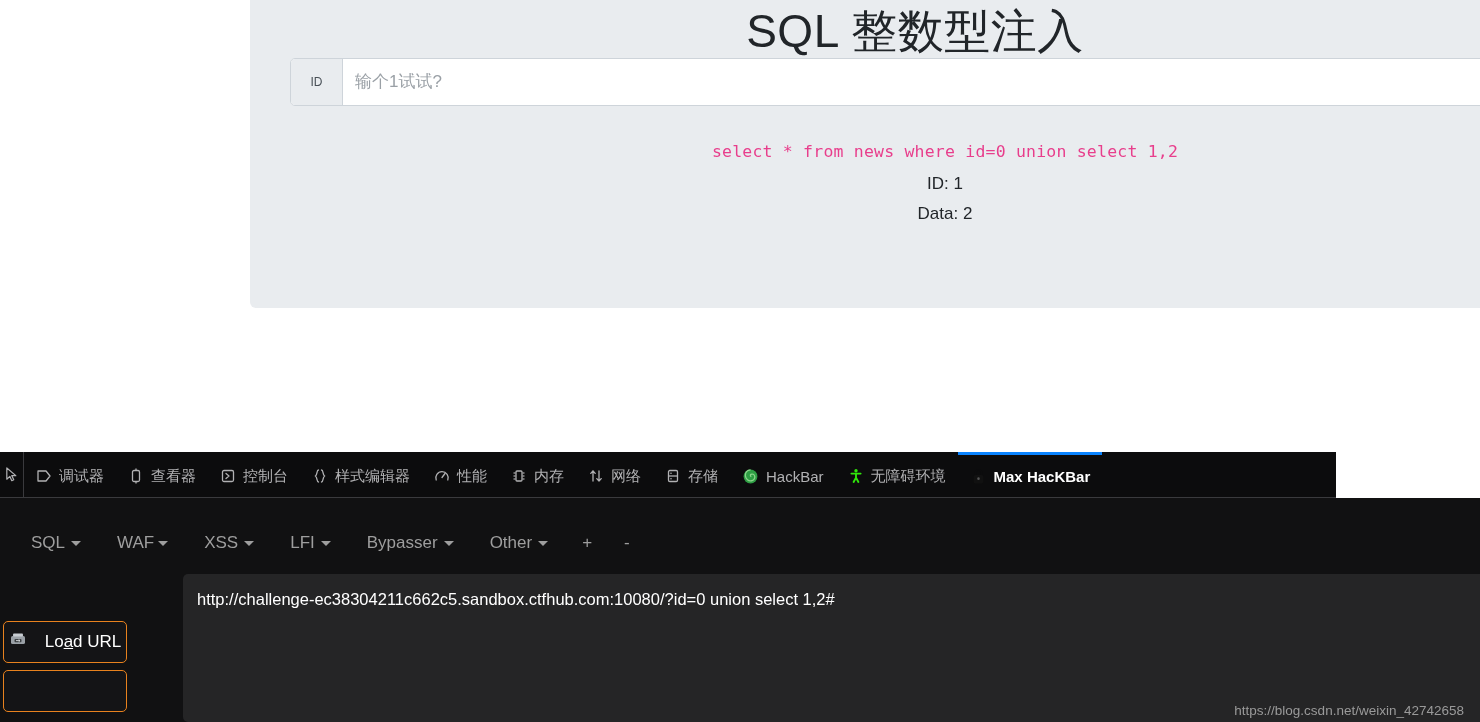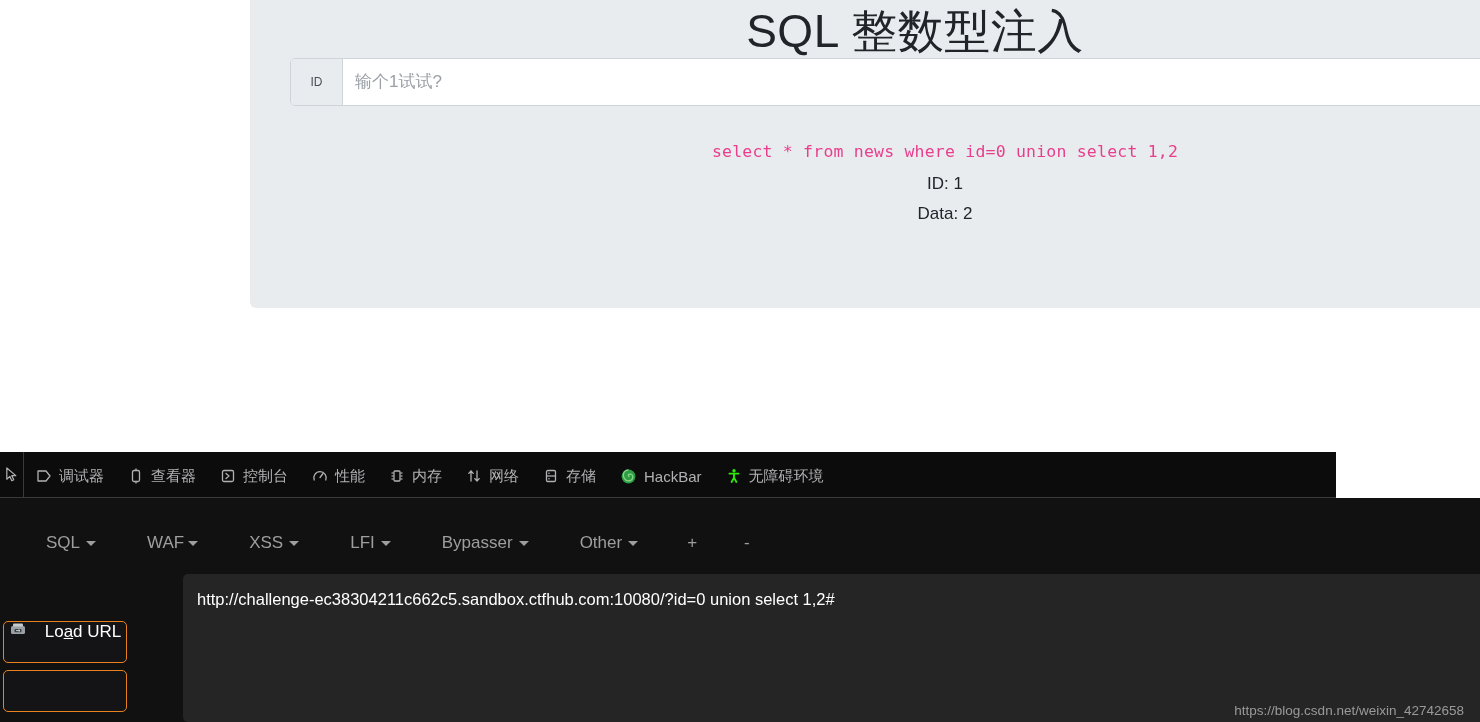--- a/index.html
+++ b/index.html
@@ -125,22 +125,22 @@
   
   #hackbar {
     position: absolute; left: 0; top: 46px;
     width: 1480px; height: 224px;
     background: #111112;
   }
   #hackbar-menu {
     position: absolute; left: 0; top: 16px;
     width: 1480px; height: 58px;
     display: flex; align-items: center;
-    padding-left: 28px;
-    gap: 15px;
+    padding-left: 13px;
+    gap: 0;
   }
   .hb-menu-item {
     color: #9e9e9e;
     font-size: 17px;
     padding: 6px 18px;
     cursor: pointer;
     white-space: nowrap;
     display: flex; align-items: center; gap: 6px;
   }
   .caret {
@@ -164,21 +164,21 @@
     width: 124px;
     display: flex; flex-direction: column; gap: 7px;
   }
   .hb-btn {
     height: 42px;
     border: 1px solid #e8821e;
     border-radius: 5px;
     background: #141416;
     color: #ffffff;
     font-size: 17px;
-    display: flex; justify-content: center;
+    display: flex; align-items: center; justify-content: center;
     gap: 18px;
     cursor: pointer;
     white-space: nowrap;
   }
   .hb-btn.disabled { color: #6b6b6e; cursor: default; }
   .hb-btn .u { text-decoration: underline; }
 
   #hb-url-area {
     position: absolute;
     left: 164px; top: 2px;
@@ -256,20 +256,29 @@
     <div class="dt-tab">
       <span class="dt-icon">
         <svg width="16" height="16" viewBox="0 0 16 16">
             <rect x="2.5" y="2.5" width="11" height="11" rx="1.5" fill="none" stroke="#b1b1b3" stroke-width="1.3"></rect>
             <path d="M6 5.5 L9 8 L6 10.5" fill="none" stroke="#b1b1b3" stroke-width="1.3" stroke-linecap="round" stroke-linejoin="round"></path>
           </svg>
       </span>
       <span>控制台</span>
     </div>
 
+    <div class="dt-tab">
+      <span class="dt-icon">
+        <svg width="16" height="16" viewBox="0 0 16 16">
+            <path d="M6.5 2 C4.5 2 5.5 6.5 3.5 8 C5.5 9.5 4.5 14 6.5 14" fill="none" stroke="#b1b1b3" stroke-width="1.3" stroke-linecap="round"></path>
+            <path d="M9.5 2 C11.5 2 10.5 6.5 12.5 8 C10.5 9.5 11.5 14 9.5 14" fill="none" stroke="#b1b1b3" stroke-width="1.3" stroke-linecap="round"></path>
+          </svg>
+      </span>
+      <span>样式编辑器</span>
+    </div>
 
     <div class="dt-tab">
       <span class="dt-icon">
         <svg width="16" height="16" viewBox="0 0 16 16">
             <path d="M2.2 12 A6.2 6.2 0 1 1 13.8 12" fill="none" stroke="#b1b1b3" stroke-width="1.3" stroke-linecap="round"></path>
             <line x1="8" y1="9.5" x2="11" y2="5.5" stroke="#b1b1b3" stroke-width="1.3" stroke-linecap="round"></line>
           </svg>
       </span>
       <span>性能</span>
     </div>
@@ -325,20 +334,30 @@
       <span class="dt-icon">
         <svg width="16" height="16" viewBox="0 0 16 16">
             <circle cx="8" cy="2.8" r="1.7" fill="#30e60b"></circle>
             <path d="M3.4 5.6 L12.6 5.6" stroke="#30e60b" stroke-width="1.9" stroke-linecap="round"></path>
             <path d="M8 5.6 L8 9.6 M8 9.6 L5.6 14 M8 9.6 L10.4 14" stroke="#30e60b" stroke-width="1.9" stroke-linecap="round"></path>
           </svg>
       </span>
       <span>无障碍环境</span>
     </div>
 
+    <div class="dt-tab active">
+      <span class="dt-icon">
+        <svg width="17" height="17" viewBox="0 0 16 16">
+            <path d="M5 7 L5 4.8 A3 3 0 0 1 11 4.8 L11 7" fill="none" stroke="#0c0c0d" stroke-width="1.8"></path>
+            <rect x="3.4" y="6.6" width="9.2" height="8" rx="1.6" fill="#111"></rect>
+            <circle cx="8" cy="10" r="1.2" fill="#555"></circle>
+          </svg>
+      </span>
+      <span>Max HacKBar</span>
+    </div>
 
   </div>
 
   <div id="hackbar">
 
     <div id="hackbar-menu">
       <div class="hb-menu-item">
         <span>SQL</span>
         <span class="caret"></span>
       </div>

